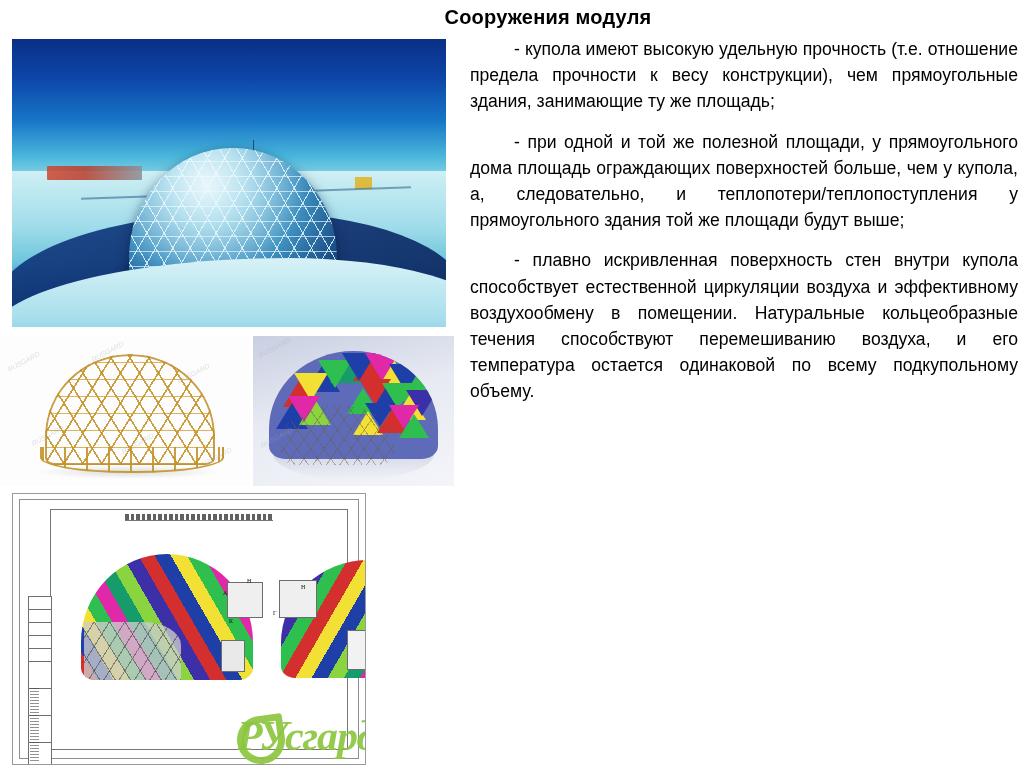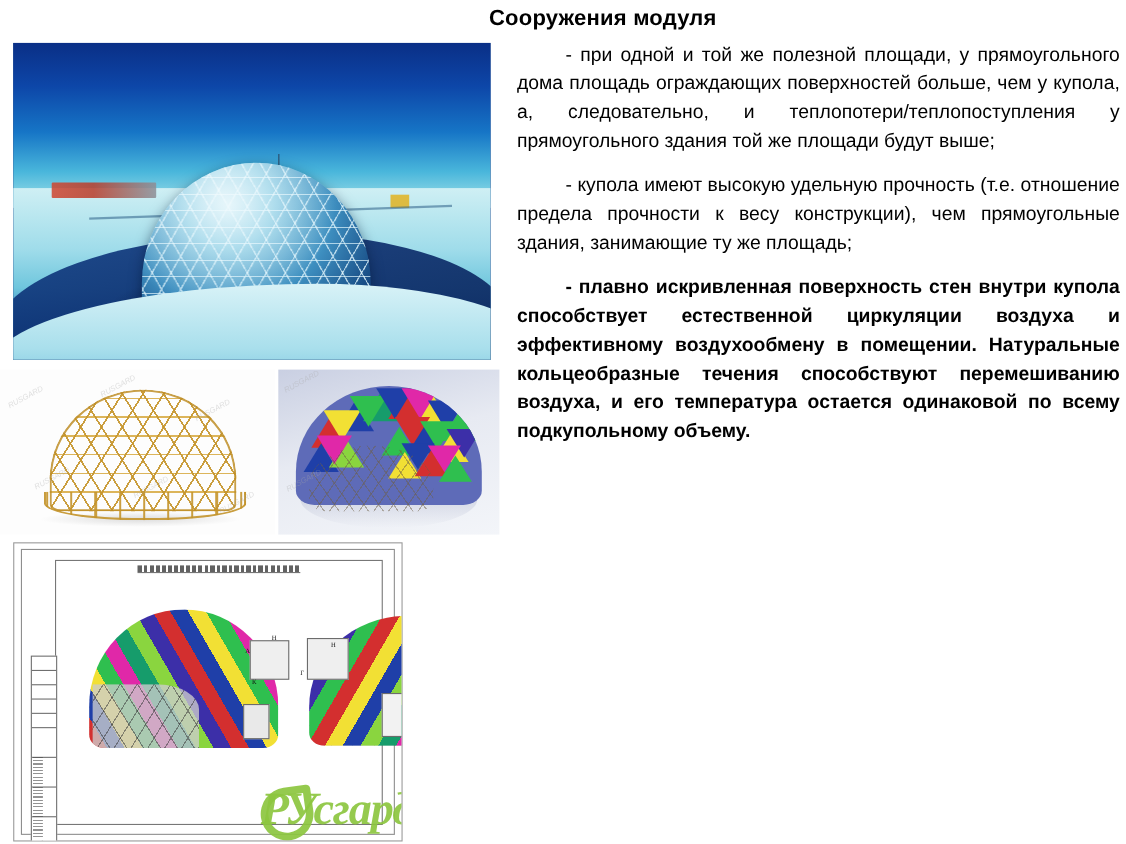--- a/index.html
+++ b/index.html
@@ -396,21 +396,21 @@
   .para {
     text-align: justify;
     text-justify: inter-word;
     font-size: 17.6px;
     line-height: 26.2px;
     color: #000;
     margin: 0 0 14px 0;
     text-indent: 44px;
     hyphens: none;
   }
-  .para:last-child { margin-bottom: 0; font-weight: bold; }
+  .para:last-child { margin-bottom: 0; }
 </style>
 </head>
 <body>
 
 <div id="slide">
 
   <div class="slide-title">Сооружения модуля</div>
 
   <div class="media-col">
 
@@ -536,18 +536,18 @@
           <div class="r tall"></div>
           <div class="r tall"></div>
           <div class="dw-tb-text"></div>
         </div>
       </div>
     </div>
 
   </div>
 
   <div class="text-col">
+    <p class="para">- купола имеют высокую удельную прочность (т.е. отношение предела прочности к весу конструкции), чем прямоугольные здания, занимающие ту же площадь;</p>
     <p class="para">- при одной и той же полезной площади, у прямоугольного дома площадь ограждающих поверхностей больше, чем у купола, а, следовательно, и теплопотери/теплопоступления у прямоугольного здания той же площади будут выше;</p>
-    <p class="para">- купола имеют высокую удельную прочность (т.е. отношение предела прочности к весу конструкции), чем прямоугольные здания, занимающие ту же площадь;</p>
     <p class="para">- плавно искривленная поверхность стен внутри купола способствует естественной циркуляции воздуха и эффективному воздухообмену в помещении. Натуральные кольцеобразные течения способствуют перемешиванию воздуха, и его температура остается одинаковой по всему подкупольному объему.</p>
   </div>
 
 </div>
 
 </body></html>

